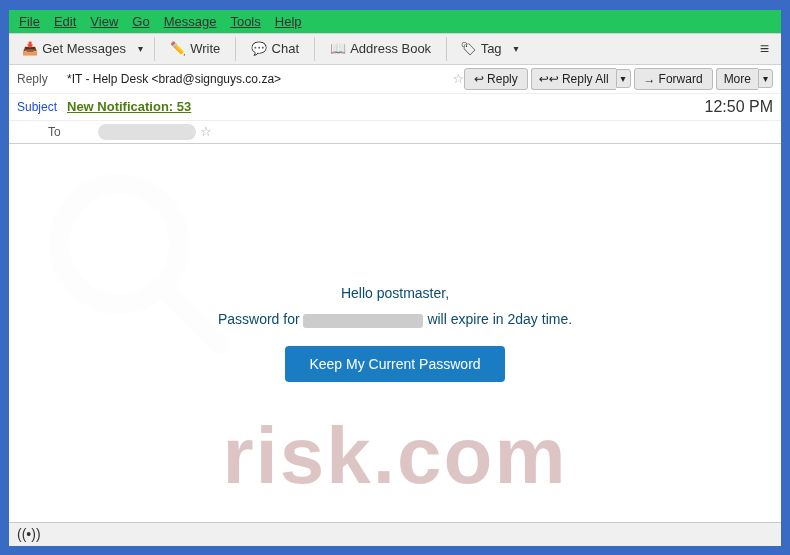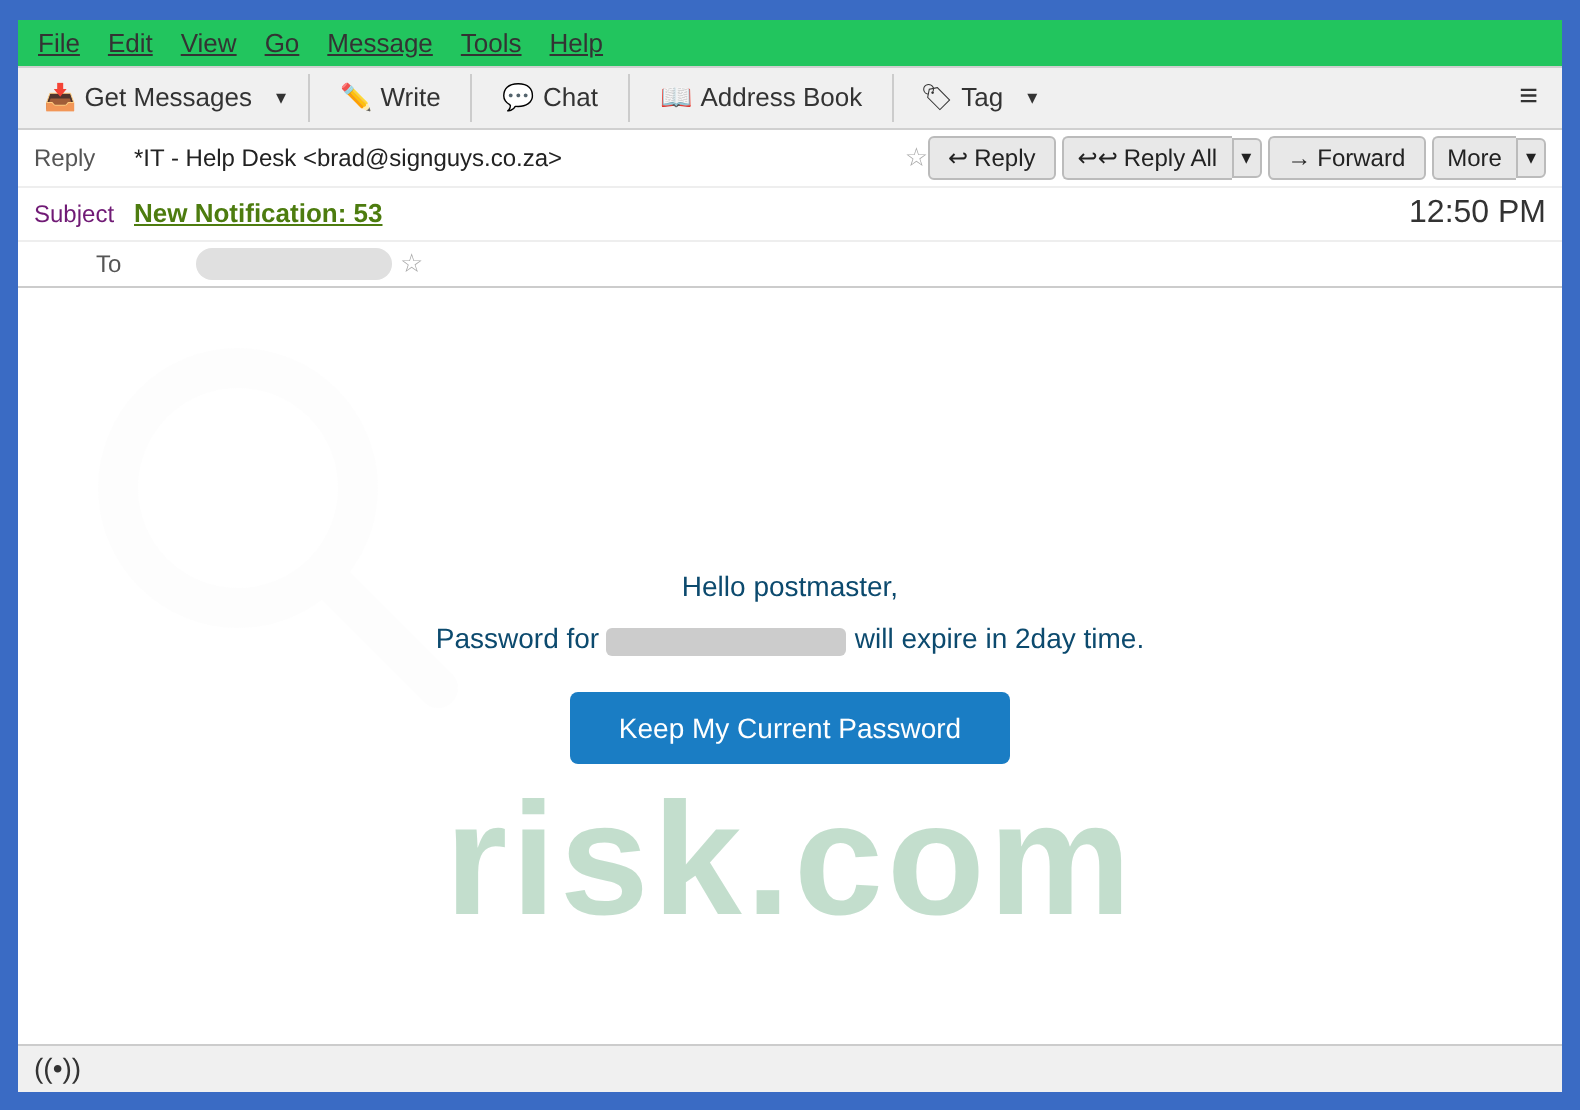--- a/index.html
+++ b/index.html
@@ -207,21 +207,21 @@
     }
     .star-icon { color: #aaa; font-size: 13px; margin-left: 4px; }
     .subject-row {
       display: flex;
       align-items: center;
       padding: 4px 8px;
       border-bottom: 1px solid #eee;
     }
     .subject-label {
       font-size: 12px;
-      color: #701a75;
+      color: #1d4ed8;
       width: 50px;
       flex-shrink: 0;
     }
     .subject-value {
       font-size: 13px;
       font-weight: bold;
       color: #4d7c0f;
       flex: 1;
       text-decoration: underline;
     }
@@ -273,26 +273,26 @@
       height: 100%;
     }
     .watermark-magnifier {
       position: absolute;
       left: 30px;
       top: 20px;
       opacity: 0.07;
     }
     .watermark-text {
       position: absolute;
-      bottom: 46px;
+      bottom: 20px;
       left: 50%;
       transform: translateX(-50%);
       font-size: 80px;
       font-weight: 900;
-      color: #15803d;
+      color: #7f1d1d;
       opacity: 0.25;
       white-space: nowrap;
       letter-spacing: 2px;
     }
     .email-content {
       position: relative;
       z-index: 1;
       text-align: center;
       padding: 20px;
     }

